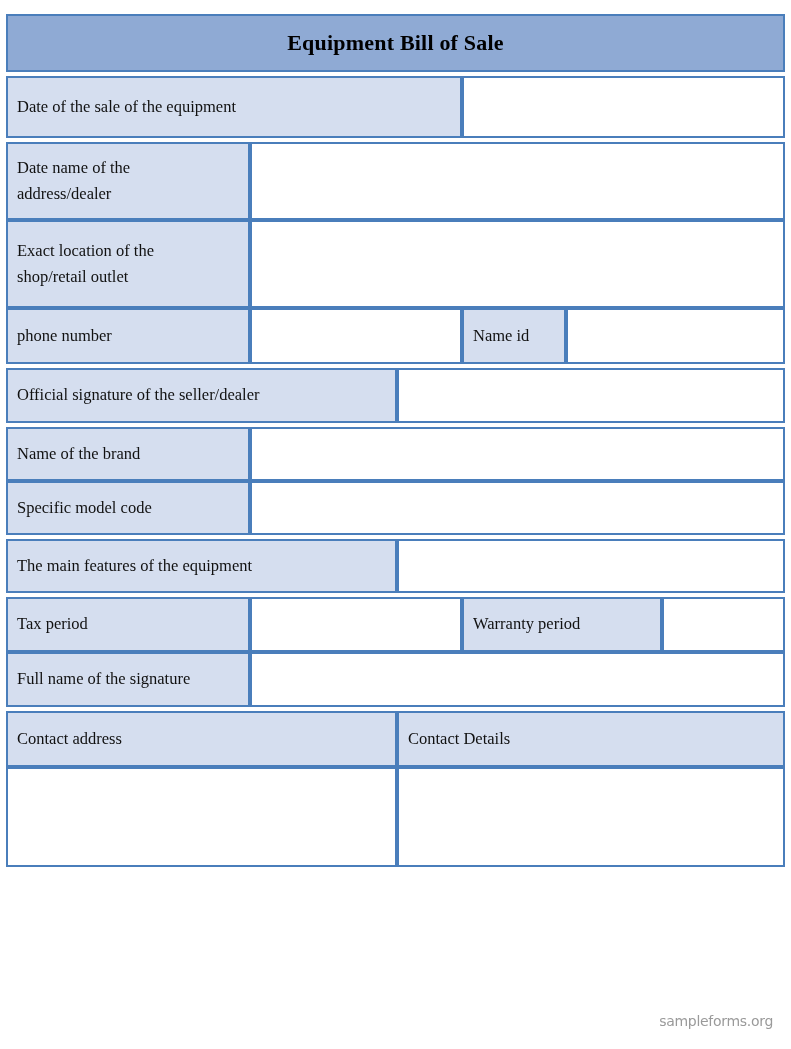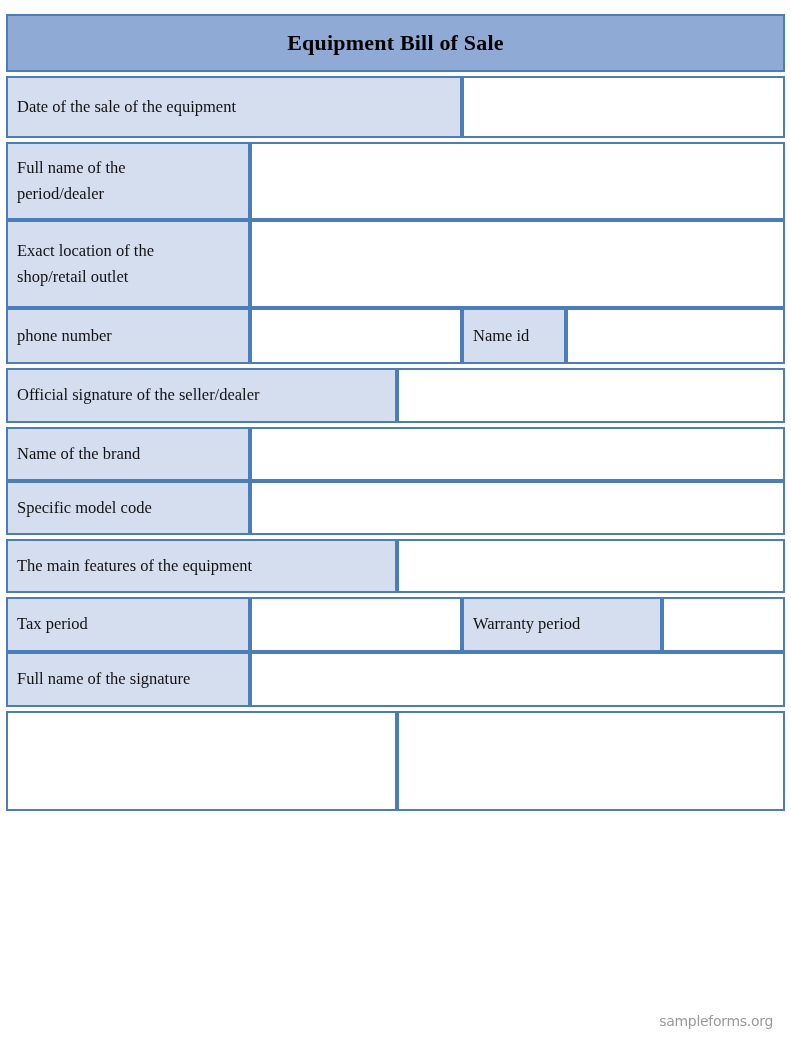--- a/index.html
+++ b/index.html
@@ -122,22 +122,22 @@
       <td class="cell label-cell two-line" colspan="3" style="height:62px">Date of the sale of the equipment</td>
       <td class="cell value-cell" colspan="3"></td>
     </tr>
 
     <tr class="spacer-row">
       <td colspan="6"></td>
     </tr>
 
     <tr class="row">
       <td class="cell label-cell" style="height:78px">
-        <div>Full name of the</div>
-        <div>period/dealer</div>
+        <div>Date name of the</div>
+        <div>address/dealer</div>
       </td>
       <td class="cell value-cell" colspan="5"></td>
     </tr>
 
     <tr class="row">
       <td class="cell label-cell" style="height:88px">
         <div>Exact location of the</div>
         <div>shop/retail outlet</div>
       </td>
       <td class="cell value-cell" colspan="5"></td>
@@ -197,20 +197,24 @@
 
     <tr class="row">
       <td class="cell label-cell" style="height:55px">Full name of the signature</td>
       <td class="cell value-cell" colspan="5"></td>
     </tr>
 
     <tr class="spacer-row">
       <td colspan="6"></td>
     </tr>
 
+    <tr class="row">
+      <td class="cell label-cell" colspan="2" style="height:56px">Contact address</td>
+      <td class="cell label-cell" colspan="4">Contact Details</td>
+    </tr>
 
     <tr class="row">
       <td class="cell value-cell" colspan="2" style="height:100px"></td>
       <td class="cell value-cell" colspan="4"></td>
     </tr>
 
   </tbody>
     </table>
 
   <div class="watermark">sampleforms.org</div>

